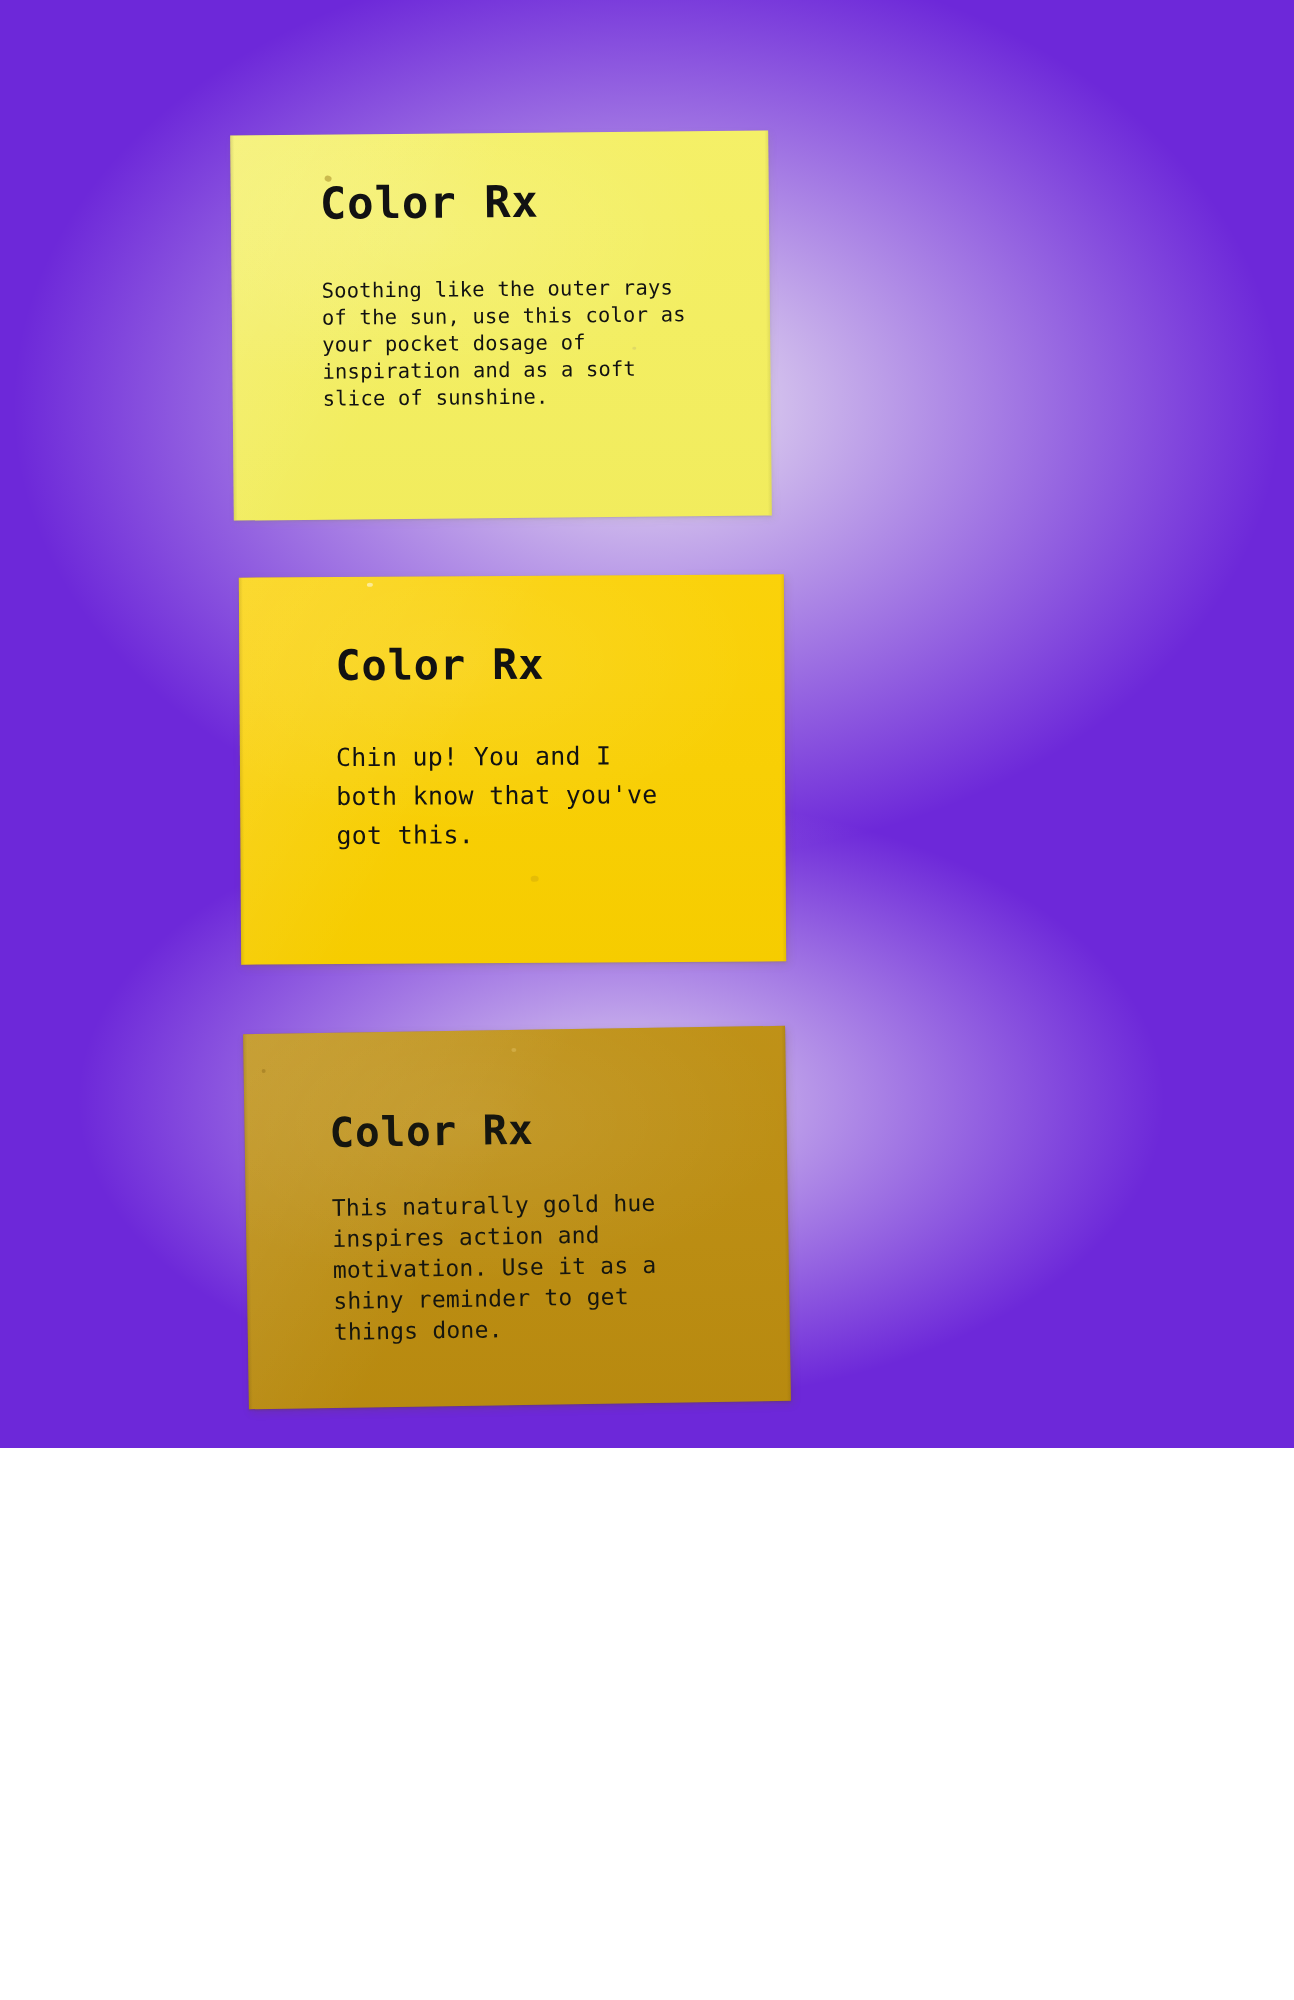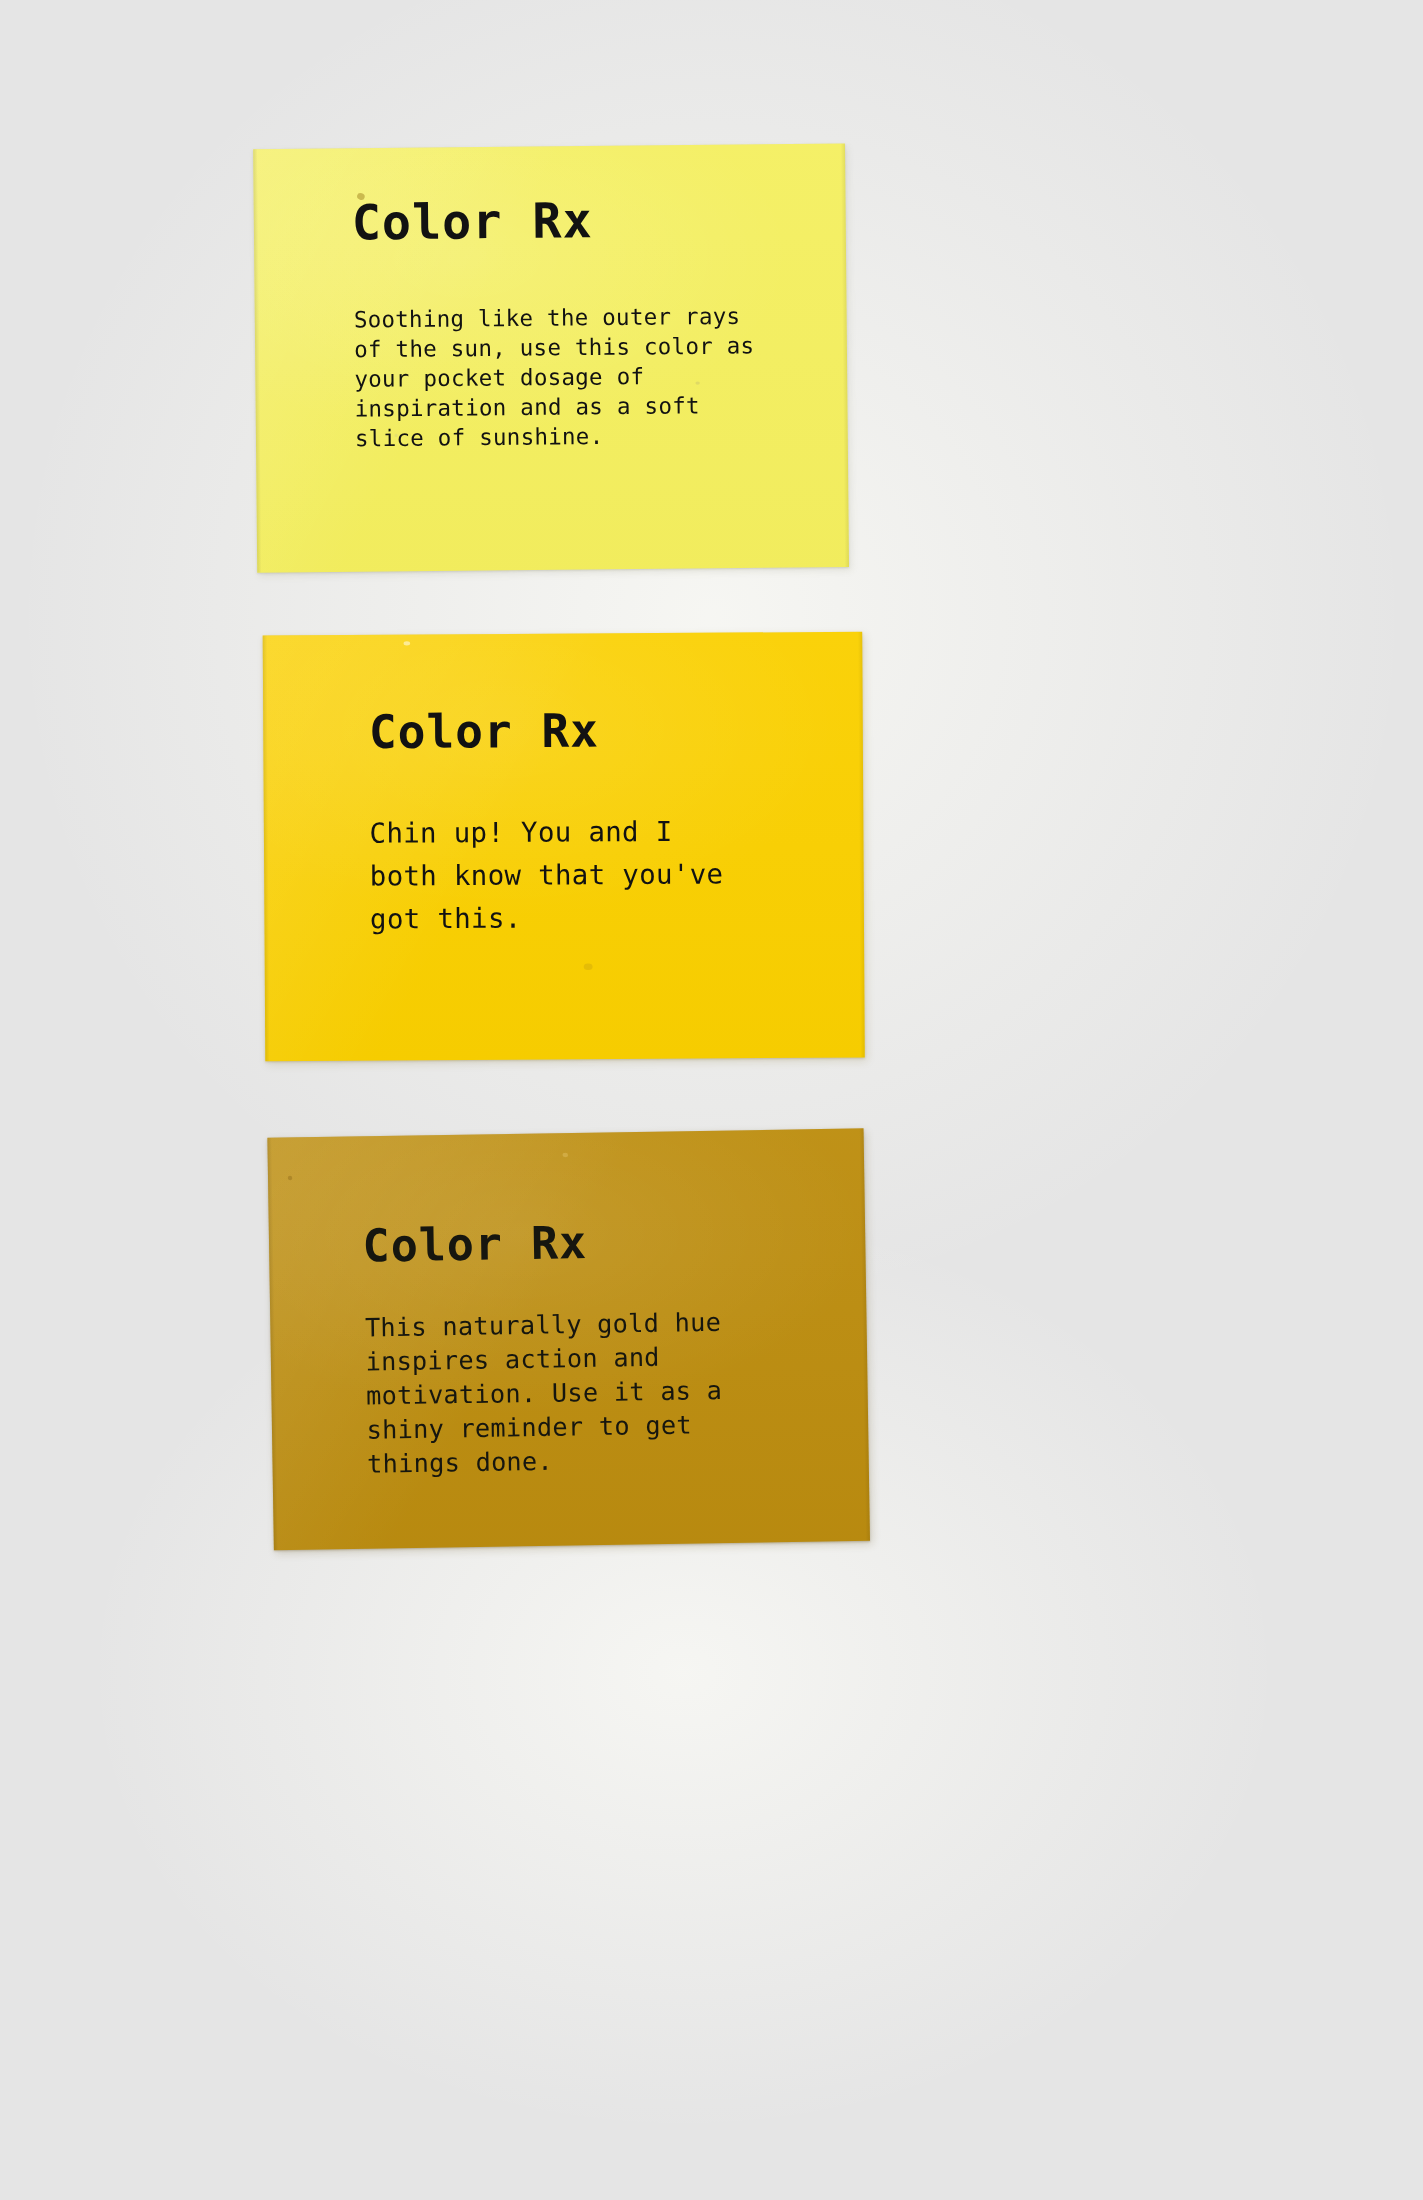--- a/index.html
+++ b/index.html
@@ -12,22 +12,22 @@
     height: 2000px;
     position: relative;
     overflow: hidden;
     font-family: "DejaVu Sans Mono", "Liberation Mono", monospace;
   }
 
   .stage {
     position: absolute;
     left: 0; top: 0;
     width: 1294px;
-    height: 2000px;
-    background: #e5e5e5;
+    height: 1448px;
+    background: #6d28d9;
   }
 
   
   .backdrop-vignette {
     position: absolute;
     left: 0; top: 0; right: 0; bottom: 0;
     background:
       radial-gradient(ellipse 70% 45% at 50% 28%, rgba(248,248,244,0.9) 0%, rgba(255,255,255,0) 70%),
       radial-gradient(ellipse 60% 30% at 48% 76%, rgba(250,250,246,0.8) 0%, rgba(255,255,255,0) 70%);
     pointer-events: none;

